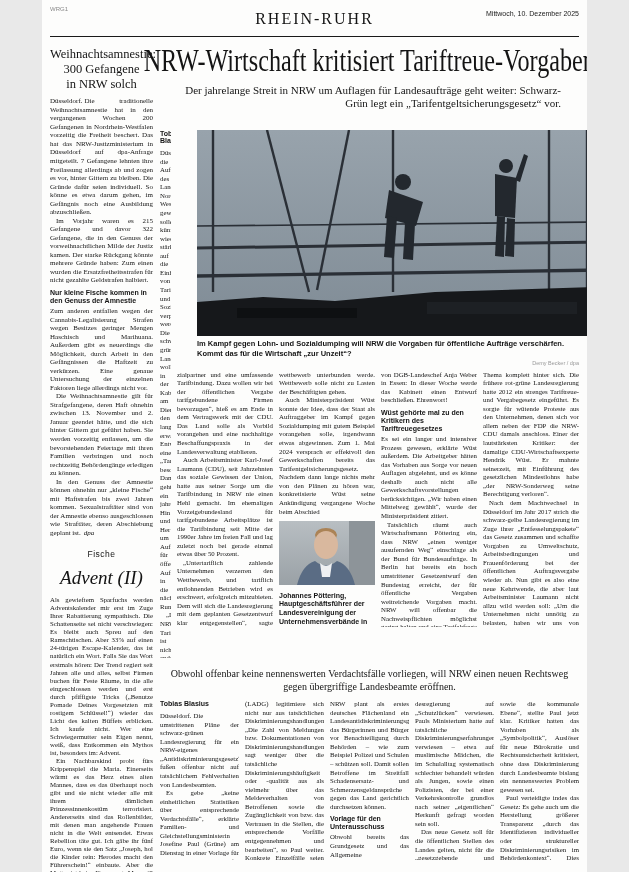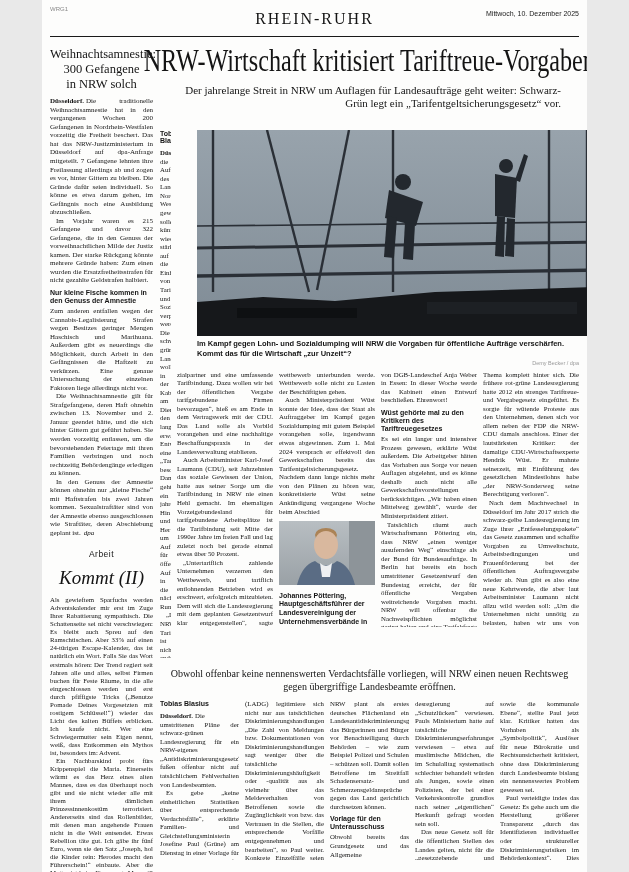--- a/index.html
+++ b/index.html
@@ -15,21 +15,21 @@
   
   .content{display:flex;gap:7px;padding:6px 8px 0 8px;}
   .sidebar{width:103px;flex:0 0 103px;}
   .mainarea{flex:1;min-width:0;}
   
   .side-title{margin:4px 0 6px 0;text-align:center;font:400 12.5px/1.18 "Liberation Serif",serif;}
   .side-title span{display:block;}
   .bodytext p{margin:0;text-align:justify;font:400 7px/1.22 "Liberation Serif",serif;}
   .bodytext p.ind{text-indent:6px;}
   .colsub{margin:4px 0 2px 0;font:700 7px/1.15 "Liberation Sans",sans-serif;}
-  .dl{font-weight:700;padding-right:2px;}
+  .dl{font-weight:400;padding-right:2px;}
   .agency{font-style:italic;padding-left:3px;}
   .glosse{margin-top:12px;}
   .glosse-label{text-align:center;font:400 8.5px "Liberation Sans",sans-serif;letter-spacing:.5px;margin:6px 0 8px 0;}
   .glosse-title{text-align:center;font:italic 400 19px "Liberation Serif",serif;margin:0 0 7px 0;}
   .glosse .bodytext p{font-size:6.8px;line-height:1.18;}
   
   .hl-wrap{display:flex;justify-content:center;overflow:visible;}
   .headline-xl{white-space:nowrap;font:400 31px/1.05 "Liberation Serif",serif;transform:scaleX(.78);transform-origin:50% 50%;margin:2px 0 0 0;}
   .headline-lg{white-space:nowrap;font:400 27px/1.05 "Liberation Serif",serif;transform:scaleX(.8);transform-origin:50% 50%;margin:2px 0 0 0;}
   .deck{margin:6px 18px 19px 18px;text-align:right;font:400 11px/1.25 "Liberation Serif",serif;}
@@ -78,22 +78,22 @@
           <p><b class="dl">Düsseldorf.</b><span>Die traditionelle Weihnachtsamnestie hat in den vergangenen Wochen 200 Gefangenen in Nordrhein-Westfalen vorzeitig die Freiheit beschert. Das hat das NRW-Justizministerium in Düsseldorf auf dpa-Anfrage mitgeteilt. 7 Gefangene lehnten ihre Freilassung allerdings ab und zogen es vor, hinter Gittern zu bleiben. Die Gründe dafür seien individuell. So könne es etwa darum gehen, im Gefängnis noch eine Ausbildung abzuschließen.</span></p>
           <p class="ind">Im Vorjahr waren es 215 Gefangene und davor 322 Gefangene, die in den Genuss der vorweihnachtlichen Milde der Justiz kamen. Der starke Rückgang könnte mehrere Gründe haben: Zum einen wurden die Ersatzfreiheitsstrafen für nicht gezahlte Geldstrafen halbiert.</p>
           <h4 class="colsub">Nur kleine Fische kommen in den Genuss der Amnestie</h4>
           <p>Zum anderen entfallen wegen der Cannabis-Legalisierung Strafen wegen Besitzes geringer Mengen Haschisch und Marihuana. Außerdem gibt es neuerdings die Möglichkeit, durch Arbeit in den Gefängnissen die Haftzeit zu verkürzen. Eine genaue Untersuchung der einzelnen Faktoren liege allerdings nicht vor.</p>
           <p class="ind"><span>Die Weihnachtsamnestie gilt für Strafgefangene, deren Haft ohnehin zwischen 13. November und 2. Januar geendet hätte, und die sich hinter Gittern gut geführt haben. Sie werden vorzeitig entlassen, um die bevorstehenden Feiertage mit ihren Familien verbringen und noch rechtzeitig Behördengänge erledigen zu können.</span></p>
           <p class="ind"><span>In den Genuss der Amnestie können ohnehin nur „kleine Fische“ mit Haftstrafen bis zwei Jahren kommen. Sexualstraftäter sind von der Amnestie ebenso ausgeschlossen wie Straftäter, deren Abschiebung geplant ist.</span><span class="agency">dpa</span></p>
         </div>
       </article>
 
       <section class="glosse">
-        <div class="glosse-label">Arbeit</div>
-        <h3 class="glosse-title">Kommt (II)</h3>
+        <div class="glosse-label">Fische</div>
+        <h3 class="glosse-title">Advent (II)</h3>
         <div class="bodytext">
           <p>Als gewieftem Sparfuchs werden Adventskalender mir erst im Zuge Ihrer Rabattierung sympathisch. Die Schattenseite sei nicht verschwiegen: Es bleibt auch Spreu auf den Ramschtischen. Aber 33% auf einen 24-türigen Escape-Kalender, das ist natürlich ein Wort. Falls Sie das Wort erstmals hören: Der Trend regiert seit Jahren alle und alles, selbst Firmen buchen für Feste Räume, in die alle eingeschlossen werden und erst durch pfiffigste Tricks („Benutze Pomade Deines Vorgesetzten mit rostigem Schlüssel!“) wieder das Licht des kalten Büffets erblicken. Ich kaufe nicht. Wer eine Schwiegermutter sein Eigen nennt, weiß, dass Entkommen ein Mythos ist, besonders im: Advent.</p>
           <p class="ind"><span>Ein Nachbarskind probt fürs Krippenspiel die Maria. Einerseits wärmt es das Herz eines alten Mannes, dass es das überhaupt noch gibt und sie nicht wieder alle mit ihrem dämlichen Prinzessinnenkostüm terrorisiert. Andererseits sind das Rollenbilder, mit denen man angehende Frauen nicht in die Welt entsendet. Etwas Rebellion täte gut. Ich gäbe ihr fünf Euro, wenn sie den Satz „Joseph, hol die Kinder rein: Herodes macht den Führerschein!“ einbaute. Aber die Mutter ist beim Finanzamt. Man will Dinge nicht aufs Spiel setzen, nicht im: Advent.</span></p>
         </div>
       </section>
     </aside>
 
     <div class="mainarea">
 
       <article>

